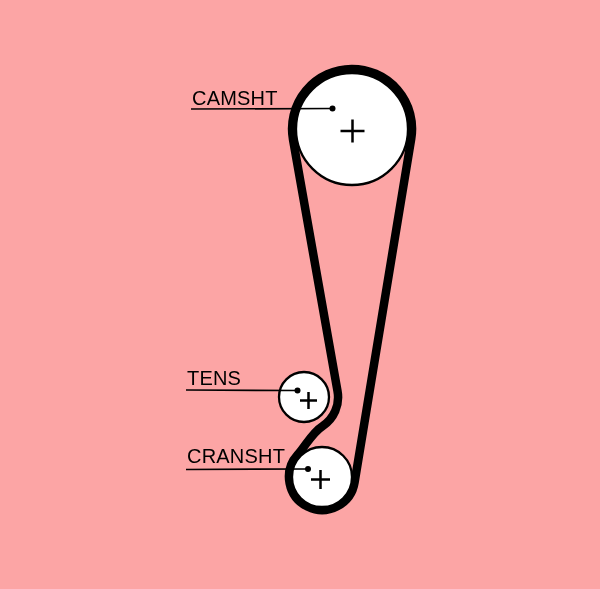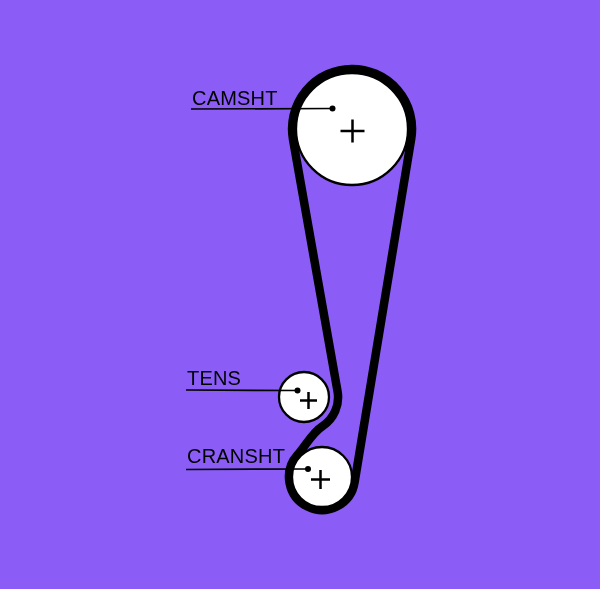--- a/index.html
+++ b/index.html
@@ -3,21 +3,21 @@
 <meta charset="utf-8">
 <style>
   html, body {
     margin: 0;
     padding: 0;
   }
   .stage {
     position: relative;
     width: 600px;
     height: 589px;
-    background: #8b5cf6;
+    background: #fca5a5;
     overflow: hidden;
     font-family: "Liberation Sans", sans-serif;
   }
   svg { display: block; }
   .belt {
     fill: none;
     stroke: #000000;
     stroke-width: 8.5;
     stroke-linejoin: round;
   }

